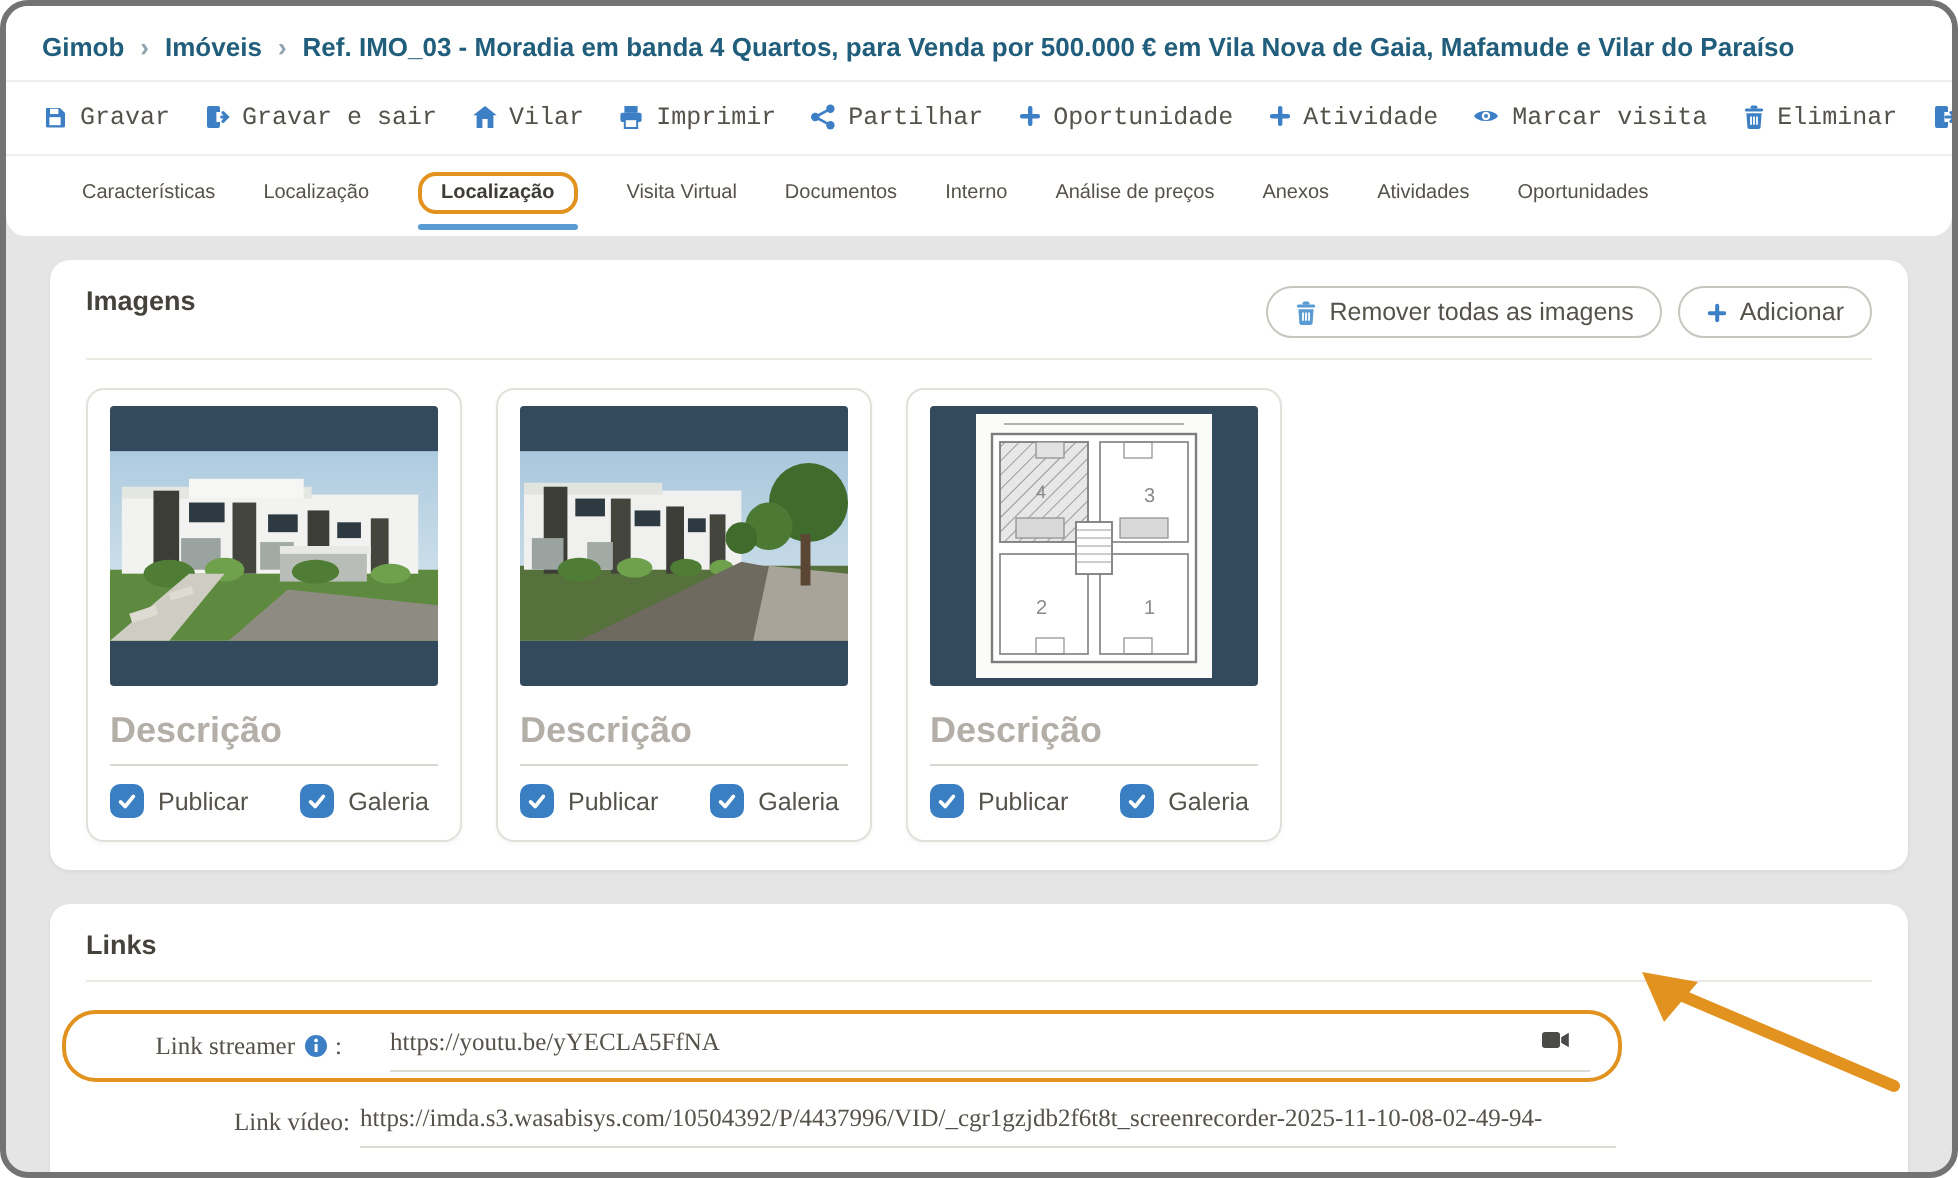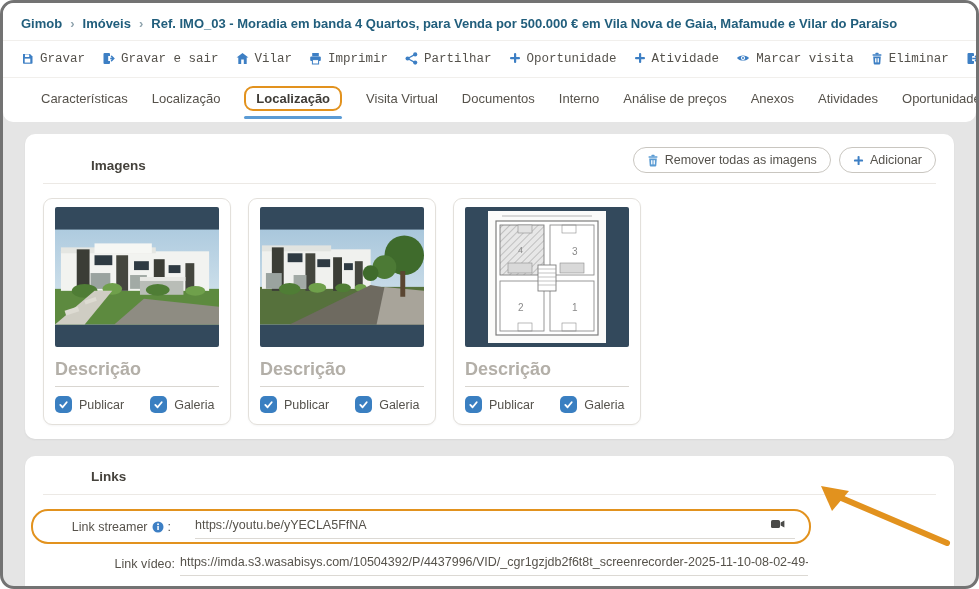--- a/index.html
+++ b/index.html
@@ -47,41 +47,41 @@
   .novo-badge {
     position:absolute; top:-11px; right:-8px;
     background:#e23c39; color:#fff;
     font-size: 9.5px; font-weight: 700;
     padding: 2px 6px; border-radius: 5px;
   }
   
   .tabs {
     display:flex; align-items:center; gap: 24px;
     padding: 8px 0 11px 38px;
-    font-size: 13px; color:#56524b;
+    font-size: 10px; color:#56524b;
     white-space: nowrap;
   }
   .tab { cursor:pointer; padding: 3px 0; }
   .tab.active {
     font-weight: 700; color:#3f3c37;
     border: 2px solid #e2921e; border-radius: 9px;
     padding: 3px 10px; position: relative;
   }
   .tab.active::after {
     content:''; position:absolute; left:-2px; right:-2px; bottom:-10px;
     height: 3px; background:#5b9bd5; border-radius: 2px;
   }
   
   .card {
     background:#fff; border-radius: 10px;
     margin: 12px 22px 0 22px;
     padding: 13px 18px 14px 18px;
     box-shadow: 0 1px 2px rgba(60,60,60,.07);
   }
-  .card-head { display:flex; align-items:flex-end; justify-content:space-between;margin-left:48px; }
+  .card-head { display:flex; align-items:flex-start; justify-content:space-between; }
   .card-title { font-size: 13.5px; font-weight: 700; color:#45423c; }
   .head-buttons { display:flex; gap: 8px; }
   .pill-btn {
     display:flex; align-items:center; gap:6px;
     border: 1px solid #c9c6c0; border-radius: 16px;
     background:#fff; padding: 5px 13px;
     font-size: 12.5px; color:#55524c; cursor:pointer;
     font-family: "Liberation Sans", sans-serif;
   }
   .card-divider { border-bottom: 1px solid #ece9e5; margin: 10px 0 14px 0; }
@@ -110,21 +110,21 @@
   .desc-input::placeholder { color:#b3afa8; }
   .check-row { display:flex; align-items:center; gap: 26px; }
   .check-item { display:flex; align-items:center; gap: 7px; cursor:pointer; }
   .checkbox {
     width: 17px; height: 17px; border-radius: 5px;
     background:#3a7fc1; display:flex; align-items:center; justify-content:center;
   }
   .check-label { font-size: 12.5px; color:#55524c; }
   
   .links-card { margin-top: 17px; padding-bottom: 24px; }
-  .link-row { display:flex; align-items:center; margin: 4px 0 9px 0; }
+  .link-row { display:flex; align-items:center; margin: 4px 0 9px 0; font-family: Liberation Serif, serif; }
   .link-label {
     width: 132px; text-align: right; font-size: 12.5px; color:#56524b;
     flex: none; white-space: nowrap;
     display:flex; justify-content:flex-end; align-items:center; gap:4px;
   }
   .link-value {
     position: relative;
     width: 628px; margin-left: 5px;
     border-bottom: 1px solid #dcd9d4;
     font-size: 12.5px; color:#56524b;

